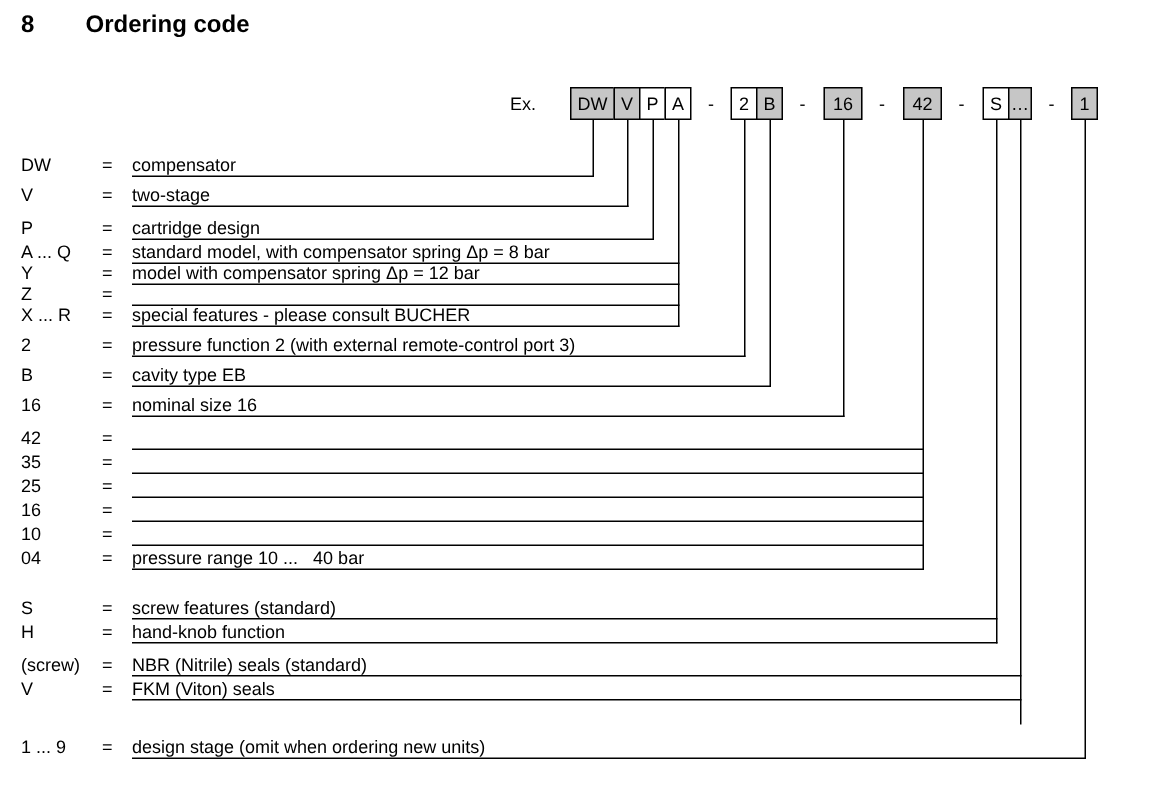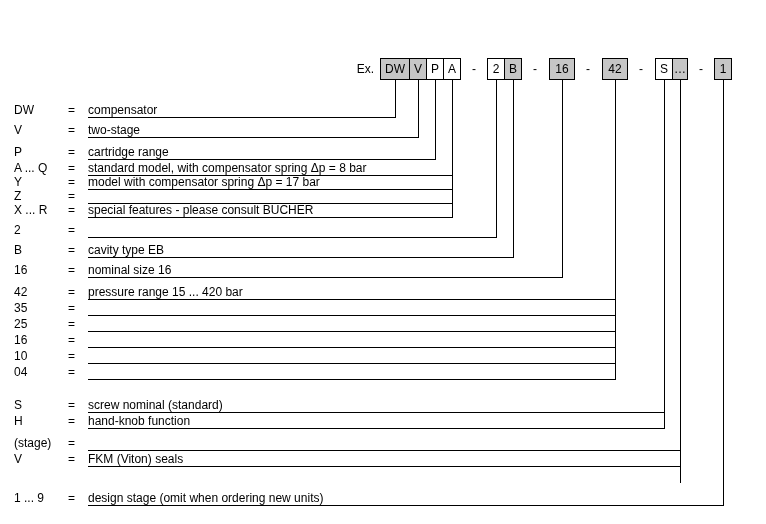--- a/index.html
+++ b/index.html
@@ -4,38 +4,41 @@
 <style>
   * { margin:0; padding:0; box-sizing:border-box; }
   html,body { background:#ffffff; }
   .page {
     position:relative; width:766px; height:524px; background:#ffffff;
     font-family:"Liberation Sans", sans-serif; color:#000; overflow:hidden;
   }
   .heading { position:absolute; top:8px; left:14px; font-size:16px; font-weight:bold; }
   .heading .num { display:inline-block; width:43px; }
   .ex-label { position:absolute; top:58px; left:340px; width:34px; height:22px; line-height:22px;
-              font-size:12px; text-align:right; }
+              font-size:12px; }
   .box { position:absolute; top:58px; height:22px; line-height:20px; border:1px solid #000;
          background:#ffffff; font-size:12px; text-align:center; }
   .box.shaded { background:#c6c6c6; }
   .dash { position:absolute; top:58px; width:14px; height:22px; line-height:22px;
           font-size:12px; text-align:center; }
   .row { position:absolute; left:14px; width:744px; height:14px; font-size:12px; line-height:13px; }
   .row .code { position:absolute; left:0; white-space:pre; }
   .row .eq   { position:absolute; left:54px; }
   .row .desc { position:absolute; left:74px; white-space:pre; }
   .row .ul   { position:absolute; left:74px; top:13px; height:1px; background:#000; }
   .vline { position:absolute; width:1px; background:#000; }
 </style>
 </head>
 <body>
 
 <div class="page">
 
+  <div class="heading">
+    <span class="num">8</span><span>Ordering code</span>
+  </div>
 
   <span class="ex-label">Ex.</span>
 
   <span class="box shaded" style="left:380px;width:30px">DW</span>
   <span class="box shaded" style="left:409px;width:18px">V</span>
   <span class="box" style="left:426px;width:18px">P</span>
   <span class="box" style="left:443px;width:18px">A</span>
   <span class="dash" style="left:467px">-</span>
   <span class="box" style="left:487px;width:18px">2</span>
   <span class="box shaded" style="left:504px;width:18px">B</span>
@@ -69,67 +72,67 @@
   </div>
   <div class="row" style="top:124px">
     <span class="code">V</span>
     <span class="eq">=</span>
     <span class="desc">two-stage</span>
     <span class="ul" style="width:331px"></span>
   </div>
   <div class="row" style="top:146px">
     <span class="code">P</span>
     <span class="eq">=</span>
-    <span class="desc">cartridge range</span>
+    <span class="desc">cartridge design</span>
     <span class="ul" style="width:348px"></span>
   </div>
   <div class="row" style="top:162px">
     <span class="code">A ... Q</span>
     <span class="eq">=</span>
     <span class="desc">standard model, with compensator spring Δp = 8 bar</span>
     <span class="ul" style="width:365px"></span>
   </div>
   <div class="row" style="top:176px">
     <span class="code">Y</span>
     <span class="eq">=</span>
-    <span class="desc">model with compensator spring Δp = 17 bar</span>
+    <span class="desc">model with compensator spring Δp = 12 bar</span>
     <span class="ul" style="width:365px"></span>
   </div>
   <div class="row" style="top:190px">
     <span class="code">Z</span>
     <span class="eq">=</span>
     <span class="ul" style="width:365px"></span>
   </div>
   <div class="row" style="top:204px">
     <span class="code">X ... R</span>
     <span class="eq">=</span>
     <span class="desc">special features - please consult BUCHER</span>
     <span class="ul" style="width:365px"></span>
   </div>
   <div class="row" style="top:224px">
     <span class="code">2</span>
     <span class="eq">=</span>
+    <span class="desc">pressure function 2 (with external remote-control port 3)</span>
     <span class="ul" style="width:409px"></span>
   </div>
   <div class="row" style="top:244px">
     <span class="code">B</span>
     <span class="eq">=</span>
     <span class="desc">cavity type EB</span>
     <span class="ul" style="width:426px"></span>
   </div>
   <div class="row" style="top:264px">
     <span class="code">16</span>
     <span class="eq">=</span>
     <span class="desc">nominal size 16</span>
     <span class="ul" style="width:475px"></span>
   </div>
   <div class="row" style="top:286px">
     <span class="code">42</span>
     <span class="eq">=</span>
-    <span class="desc">pressure range 15 ... 420 bar</span>
     <span class="ul" style="width:528px"></span>
   </div>
   <div class="row" style="top:302px">
     <span class="code">35</span>
     <span class="eq">=</span>
     <span class="ul" style="width:528px"></span>
   </div>
   <div class="row" style="top:318px">
     <span class="code">25</span>
     <span class="eq">=</span>
@@ -141,37 +144,39 @@
     <span class="ul" style="width:528px"></span>
   </div>
   <div class="row" style="top:350px">
     <span class="code">10</span>
     <span class="eq">=</span>
     <span class="ul" style="width:528px"></span>
   </div>
   <div class="row" style="top:366px">
     <span class="code">04</span>
     <span class="eq">=</span>
+    <span class="desc">pressure range 10 ...   40 bar</span>
     <span class="ul" style="width:528px"></span>
   </div>
   <div class="row" style="top:399px">
     <span class="code">S</span>
     <span class="eq">=</span>
-    <span class="desc">screw nominal (standard)</span>
+    <span class="desc">screw features (standard)</span>
     <span class="ul" style="width:577px"></span>
   </div>
   <div class="row" style="top:415px">
     <span class="code">H</span>
     <span class="eq">=</span>
     <span class="desc">hand-knob function</span>
     <span class="ul" style="width:577px"></span>
   </div>
   <div class="row" style="top:437px">
-    <span class="code">(stage)</span>
+    <span class="code">(screw)</span>
     <span class="eq">=</span>
+    <span class="desc">NBR (Nitrile) seals (standard)</span>
     <span class="ul" style="width:593px"></span>
   </div>
   <div class="row" style="top:453px">
     <span class="code">V</span>
     <span class="eq">=</span>
     <span class="desc">FKM (Viton) seals</span>
     <span class="ul" style="width:593px"></span>
   </div>
   <div class="row" style="top:492px">
     <span class="code">1 ... 9</span>

